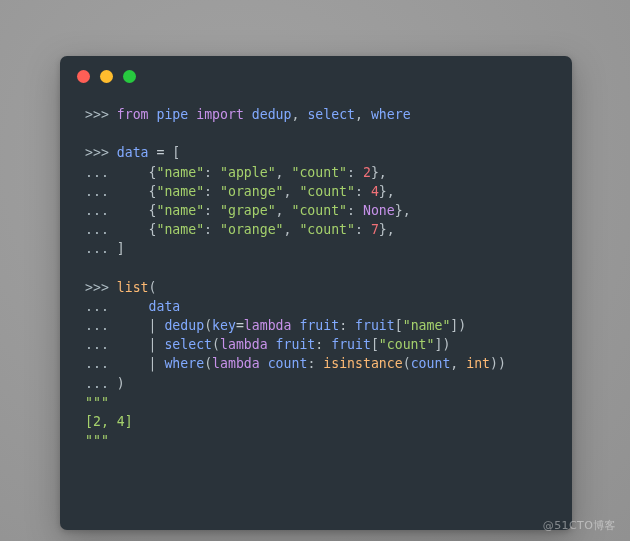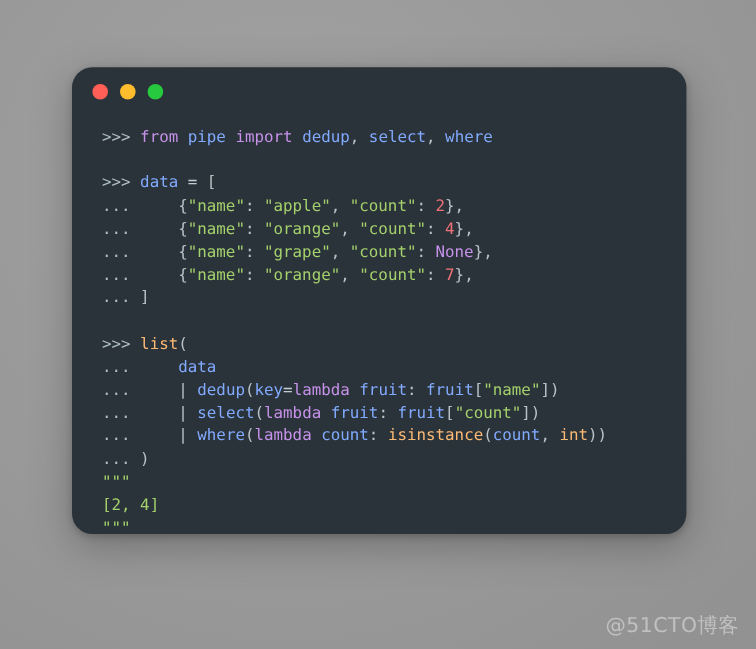--- a/index.html
+++ b/index.html
@@ -21,23 +21,23 @@
     inset: 0;
     background: radial-gradient(ellipse at 38% 30%, #a2a2a2 0%, #9a9a9a 48%, #919191 100%);
   }
 
   
   #terminal-window {
     position: absolute;
     left: 60px;
     top: 56px;
     width: 512px;
-    height: 389px;
+    height: 474px;
     background: #2a333a;
-    border-radius: 17px;
+    border-radius: 7px;
     box-shadow: 0 10px 34px rgba(0,0,0,0.26), 0 2px 6px rgba(0,0,0,0.18);
     overflow: hidden;
   }
 
   #titlebar {
     height: 40px;
     display: flex;
     align-items: center;
     padding-left: 17px;
     box-sizing: border-box;
@@ -78,21 +78,21 @@
   .t-op       { color: #c3ccd1; }
   .t-pipe     { color: #b9c2c7; }
   .t-out      { color: #a5d16c; }
 
   
   #watermark {
     position: absolute;
     right: 14px;
     bottom: 8px;
     font-family: "DejaVu Sans", sans-serif;
-    font-size: 17px;
+    font-size: 11px;
     color: rgba(255,255,255,0.42);
     letter-spacing: 0.4px;
     user-select: none;
   }
 </style>
 </head>
 <body>
 
 <div id="stage">
 

